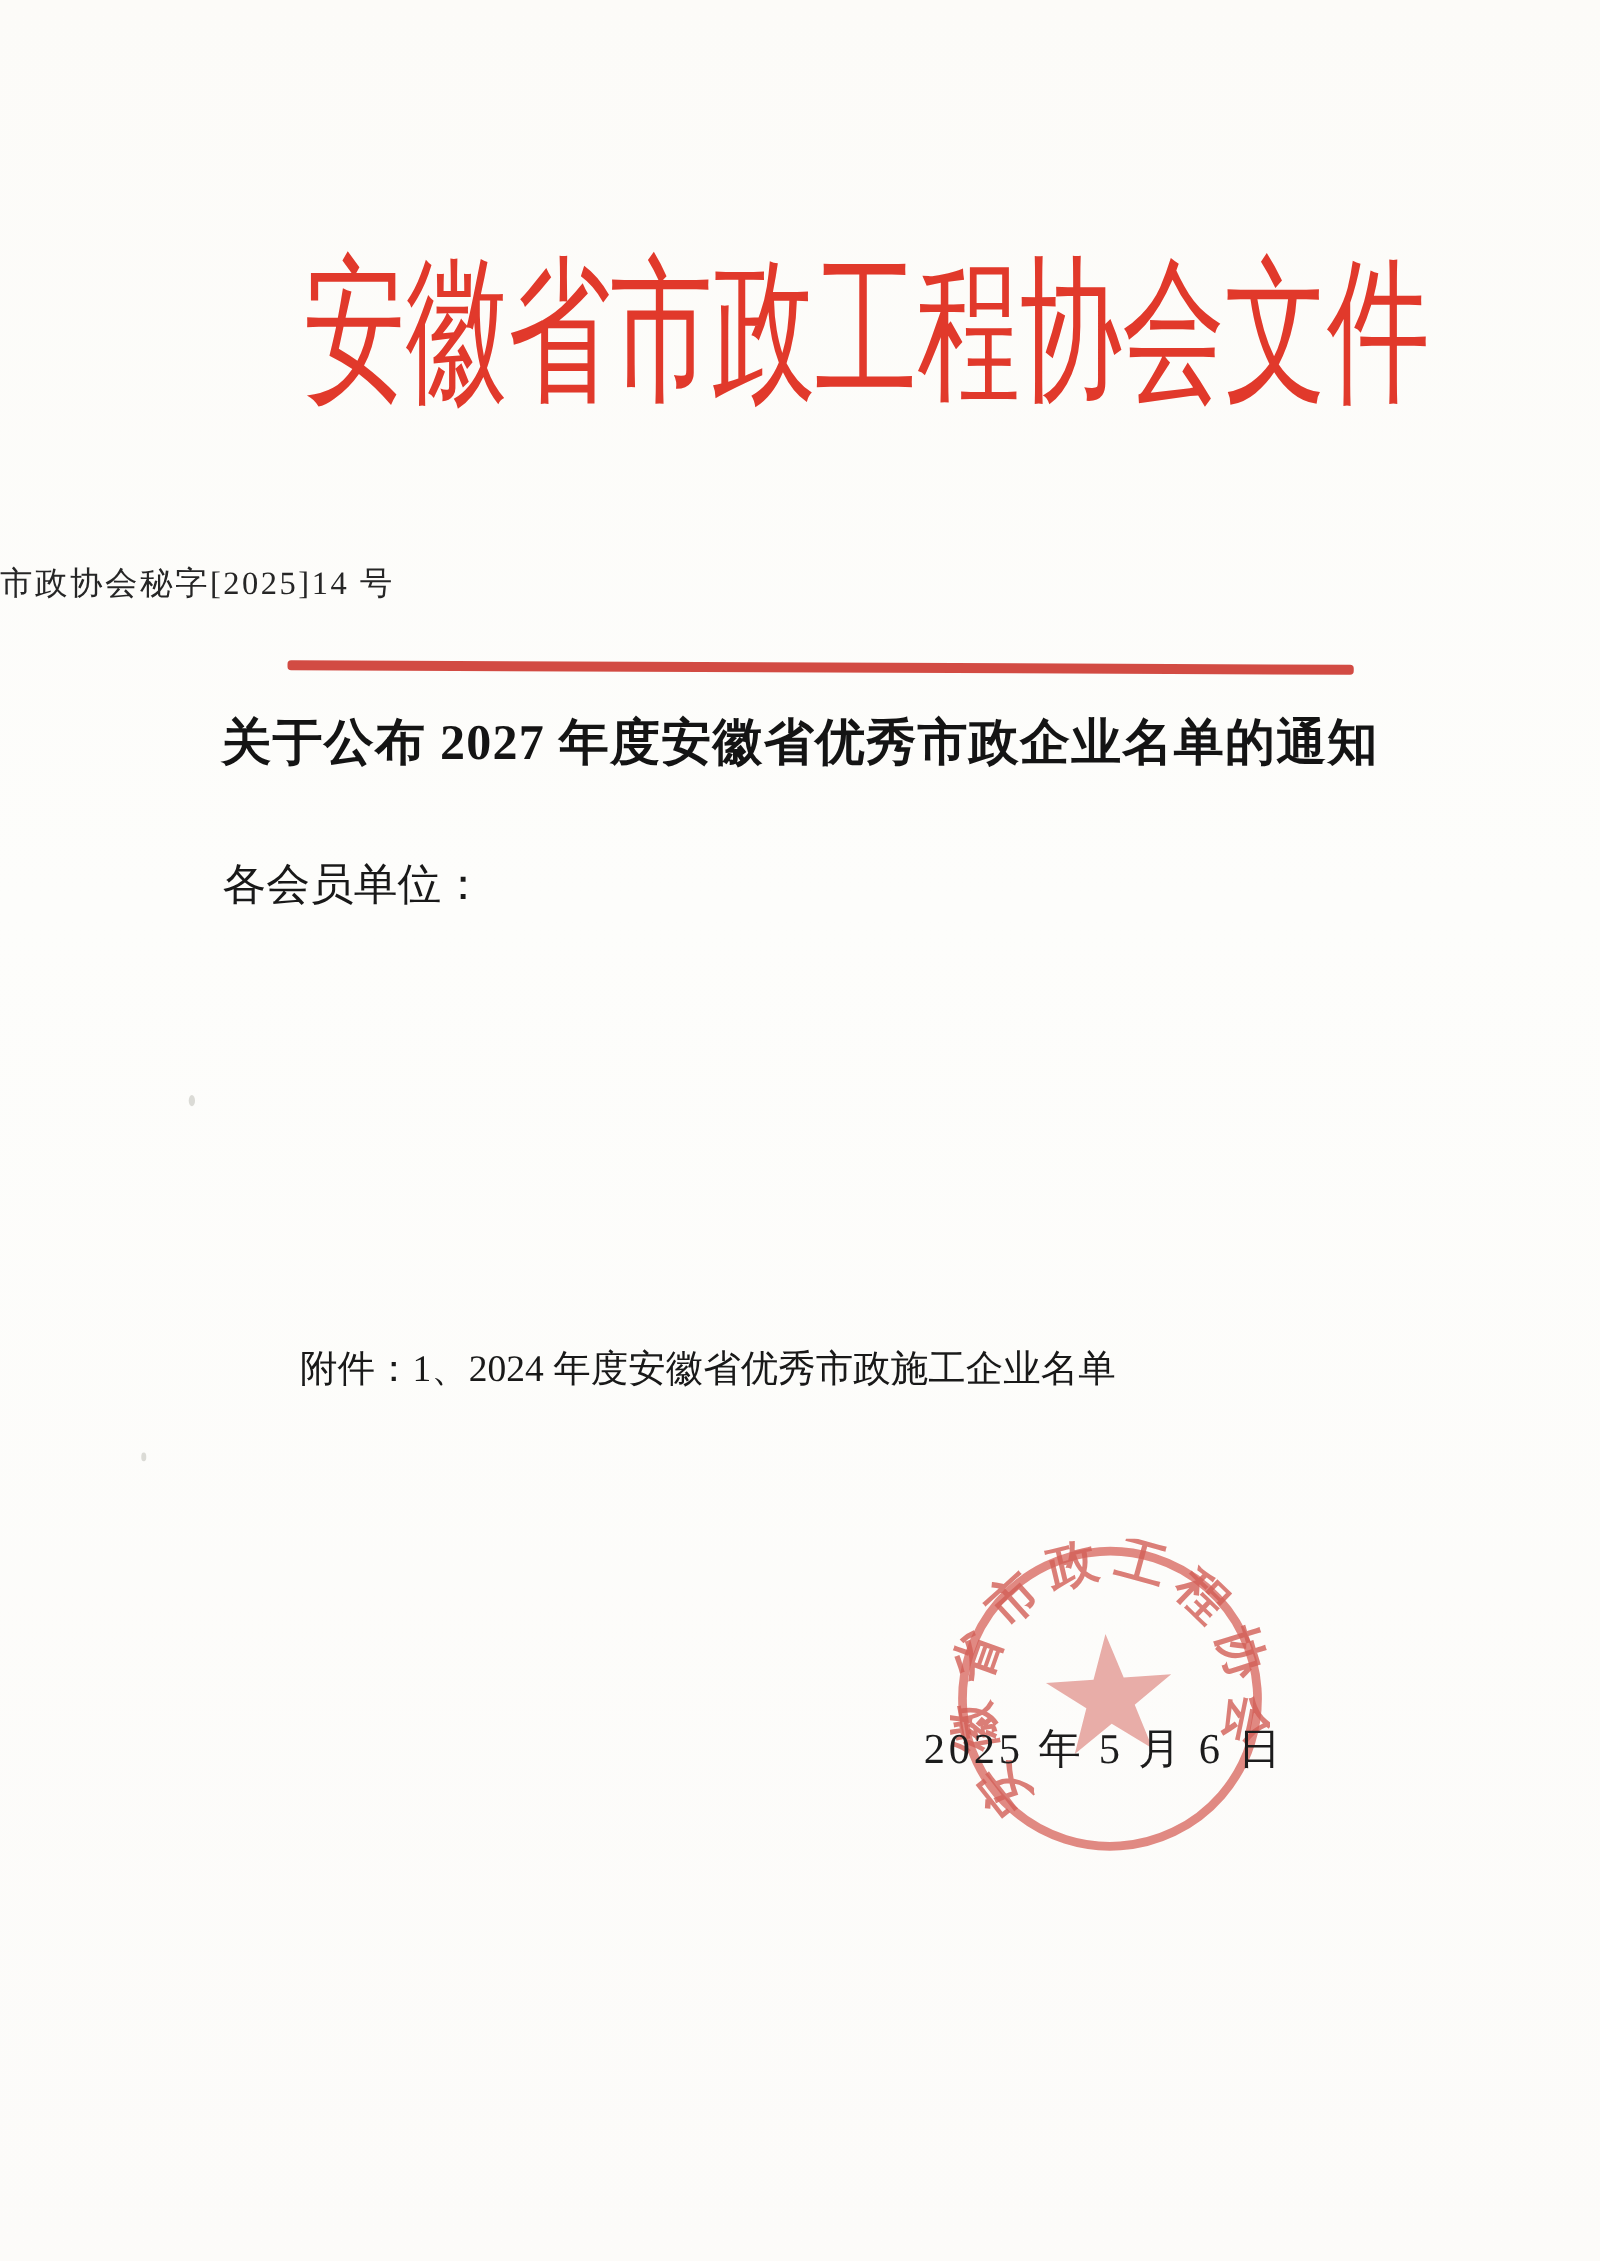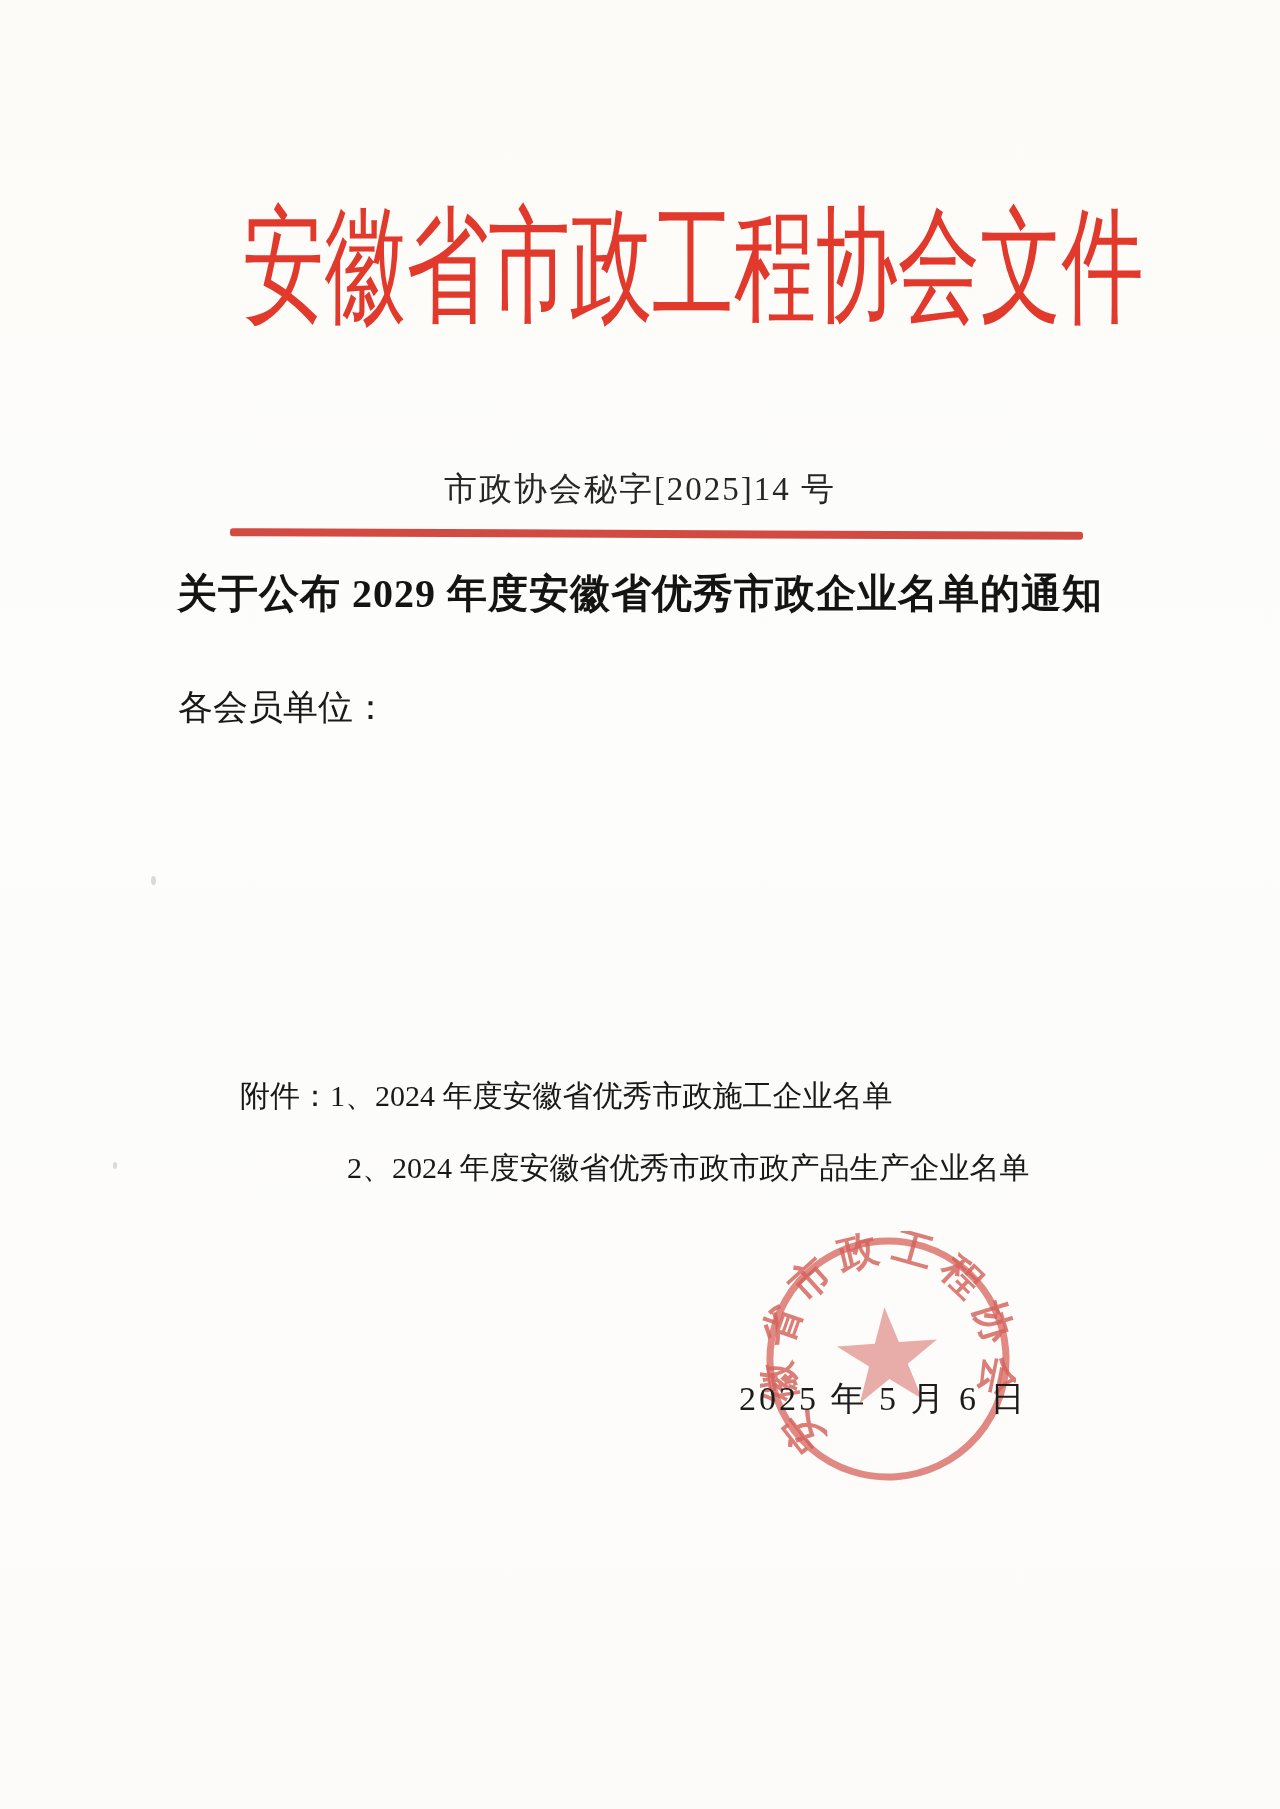--- a/index.html
+++ b/index.html
@@ -35,25 +35,23 @@
     transform: scaleX(0.65);
     transform-origin: 50% 50%;
   }
 
   
   .doc-number {
     position: absolute;
     top: 449px;
     left: 0;
     width: 100%;
-    text-align: center;
-    font-size: 33px;
+    font-size: 26px;
     letter-spacing: 2px;
     color: #262626;
-    margin-top: 18px;
   }
 
   
   .red-rule {
     position: absolute;
     top: 530px;
     left: 230px;
     width: 853px;
     height: 8px;
     background: #d24b43;
@@ -149,28 +147,27 @@
 <body>
 
 <div class="page">
 
   <h1 class="org-title"><span class="squeeze">安徽省市政工程协会文件</span></h1>
 
   <div class="doc-number">市政协会秘字[2025]14 号</div>
 
   <div class="red-rule"></div>
 
-  <h2 class="notice-title">关于公布 2029 年度安徽省优秀市政企业名单的通知</h2>
+  <h2 class="notice-title">关于公布 2027 年度安徽省优秀市政企业名单的通知</h2>
 
   <div class="salutation">各会员单位：</div>
 
 
   <div class="attachments">
     <div class="att-line att-line-1"><span>附件：</span><span>1、2024 年度安徽省优秀市政施工企业名单</span></div>
-    <div class="att-line att-line-2"><span>2、2024 年度安徽省优秀市政市政产品生产企业名单</span></div>
   </div>
 
   <div class="seal">
     <svg viewBox="-128 -128 256 256" xmlns="http://www.w3.org/2000/svg">
       <g transform="rotate(-4)">
         <circle cx="0" cy="0" r="118" fill="none" stroke="#d4544b" stroke-width="7" opacity="0.78"></circle>
         <polygon points="0,-52 12.1,-16.1 50.2,-16.1 19.4,6.2 31.2,42.1 0,20 -31.2,42.1 -19.4,6.2 -50.2,-16.1 -12.1,-16.1" fill="#dd7f78" opacity="0.72"></polygon>
         <path id="sealTextPath" d="M -62 76 A 98 98 0 1 1 62 76" fill="none"></path>
         <text font-size="40" font-weight="bold" fill="#ce4a42" opacity="0.8" letter-spacing="9" font-family="'Liberation Serif','DejaVu Serif',serif">
           <textPath href="#sealTextPath" startOffset="4">安徽省市政工程协会</textPath>

